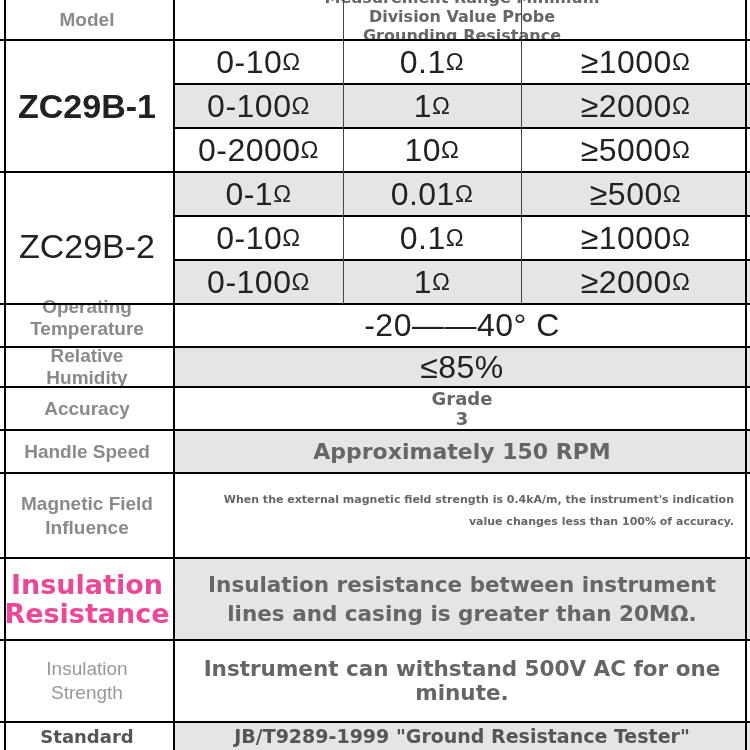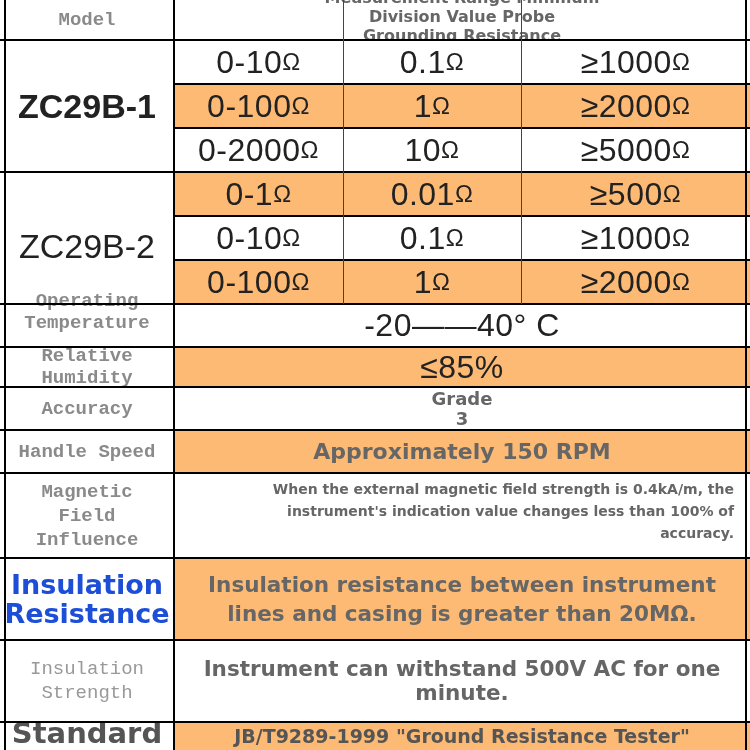--- a/index.html
+++ b/index.html
@@ -1,23 +1,23 @@
 <!DOCTYPE html>
 <html><head>
 <meta charset="utf-8">
 <style>
   html,body{margin:0;padding:0;background:#fff;}
   body{width:750px;height:750px;overflow:hidden;position:relative;font-family:"DejaVu Sans",sans-serif;}
   .tbl{position:absolute;left:0;top:0;width:750px;height:750px;}
   .cell{position:absolute;box-sizing:border-box;display:flex;align-items:center;justify-content:center;text-align:center;overflow:hidden;}
-  .g{background:#fdba74;}
+  .g{background:#e5e5e5;}
   .w{background:#fff;}
   .hline{position:absolute;left:0;width:750px;height:2px;background:#000;}
   .vline{position:absolute;width:2px;background:#000;}
-  .lbl{color:#8a8a8a;font-weight:bold;font-size:19px;line-height:24px;font-family:Liberation Mono, monospace;}
+  .lbl{color:#8a8a8a;font-weight:bold;font-size:19px;line-height:24px;font-family:Liberation Sans, sans-serif;}
   .num{color:#222;font-family:"Liberation Sans",sans-serif;font-size:32px;font-weight:normal;letter-spacing:0.5px;}
   .model{color:#222;font-family:"Liberation Sans",sans-serif;font-size:34px;}
   .bold{color:#666;font-weight:bold;font-family:"DejaVu Sans",sans-serif;}
   .ohm{font-size:24px;}
 </style>
 </head>
 <body>
 
 <div class="tbl">
 
@@ -107,21 +107,21 @@
     </div>
   <div class="cell g num" style="left:343px;top:260px;width:178px;height:44px;">
       <span>1</span>
       <span class="ohm">Ω</span>
     </div>
   <div class="cell g num" style="left:521px;top:260px;width:229px;height:44px;">
       <span>≥2000</span>
       <span class="ohm">Ω</span>
     </div>
 
-  <div class="cell w lbl" style="left:0;top:290px;width:174px;height:43px;padding:0 20px;line-height:22px;">
+  <div class="cell w lbl" style="left:0;top:296px;width:174px;height:43px;padding:0 20px;line-height:22px;">
     <span>Operating Temperature</span>
   </div>
   <div class="cell w num" style="left:174px;top:304px;width:576px;height:43px;">
     <span>-20——40° C</span>
   </div>
 
   <div class="cell w lbl" style="left:0;top:347px;width:174px;height:40px;padding:0 20px;line-height:22px;">
     <span>Relative Humidity</span>
   </div>
   <div class="cell g num" style="left:174px;top:347px;width:576px;height:40px;">
@@ -138,39 +138,39 @@
   <div class="cell w lbl" style="left:0;top:430px;width:174px;height:43px;">
     <span>Handle Speed</span>
   </div>
   <div class="cell g bold" style="left:174px;top:430px;width:576px;height:43px;font-size:22px;">
     <span>Approximately 150 RPM</span>
   </div>
 
   <div class="cell w lbl" style="left:0;top:473px;width:174px;height:85px;padding:16px 10px;">
     <span>Magnetic Field Influence</span>
   </div>
-  <div class="cell w bold" style="left:174px;top:473px;width:576px;height:85px;font-size:14px;line-height:22px;justify-content:flex-end;text-align:right;padding:0 16px 9px 40px;">
+  <div class="cell w bold" style="left:174px;top:473px;width:576px;height:85px;font-size:11px;line-height:22px;justify-content:flex-end;text-align:right;padding:0 16px 9px 40px;">
     <span>When the external magnetic field strength is 0.4kA/m, the instrument's indication value changes less than 100% of accuracy.</span>
   </div>
 
-  <div class="cell w" style="left:0;top:558px;width:174px;height:82px;color:#1d4ed8;font-weight:bold;font-size:27px;line-height:29px;">
+  <div class="cell w" style="left:0;top:558px;width:174px;height:82px;color:#ec4899;font-weight:bold;font-size:27px;line-height:29px;">
     <span>Insulation Resistance</span>
   </div>
   <div class="cell g bold" style="left:174px;top:558px;width:576px;height:82px;font-size:21.5px;line-height:29px;padding:0 20px;">
     <span>Insulation resistance between instrument lines and casing is greater than 20MΩ.</span>
   </div>
 
   <div class="cell w lbl" style="left:0;top:640px;width:174px;height:82px;font-weight:normal;color:#999;padding:0 30px;">
     <span>Insulation Strength</span>
   </div>
   <div class="cell w bold" style="left:174px;top:640px;width:576px;height:82px;font-size:21.5px;line-height:24px;padding:0 20px;">
     <span>Instrument can withstand 500V AC for one minute.</span>
   </div>
 
-  <div class="cell w" style="left:0;top:722px;width:174px;height:28px;color:#555;font-weight:bold;font-size:29px;align-items:flex-end;">
+  <div class="cell w" style="left:0;top:722px;width:174px;height:28px;color:#555;font-weight:bold;font-size:18px;">
     <span>Standard</span>
   </div>
   <div class="cell g bold" style="left:174px;top:722px;width:576px;height:28px;font-size:19px;color:#555;">
     <span>JB/T9289-1999 "Ground Resistance Tester"</span>
   </div>
 
   <div class="hline" style="top:39px;"></div>
   <div class="hline" style="top:171px;"></div>
   <div class="hline" style="top:303px;"></div>
   <div class="hline" style="top:346px;"></div>

